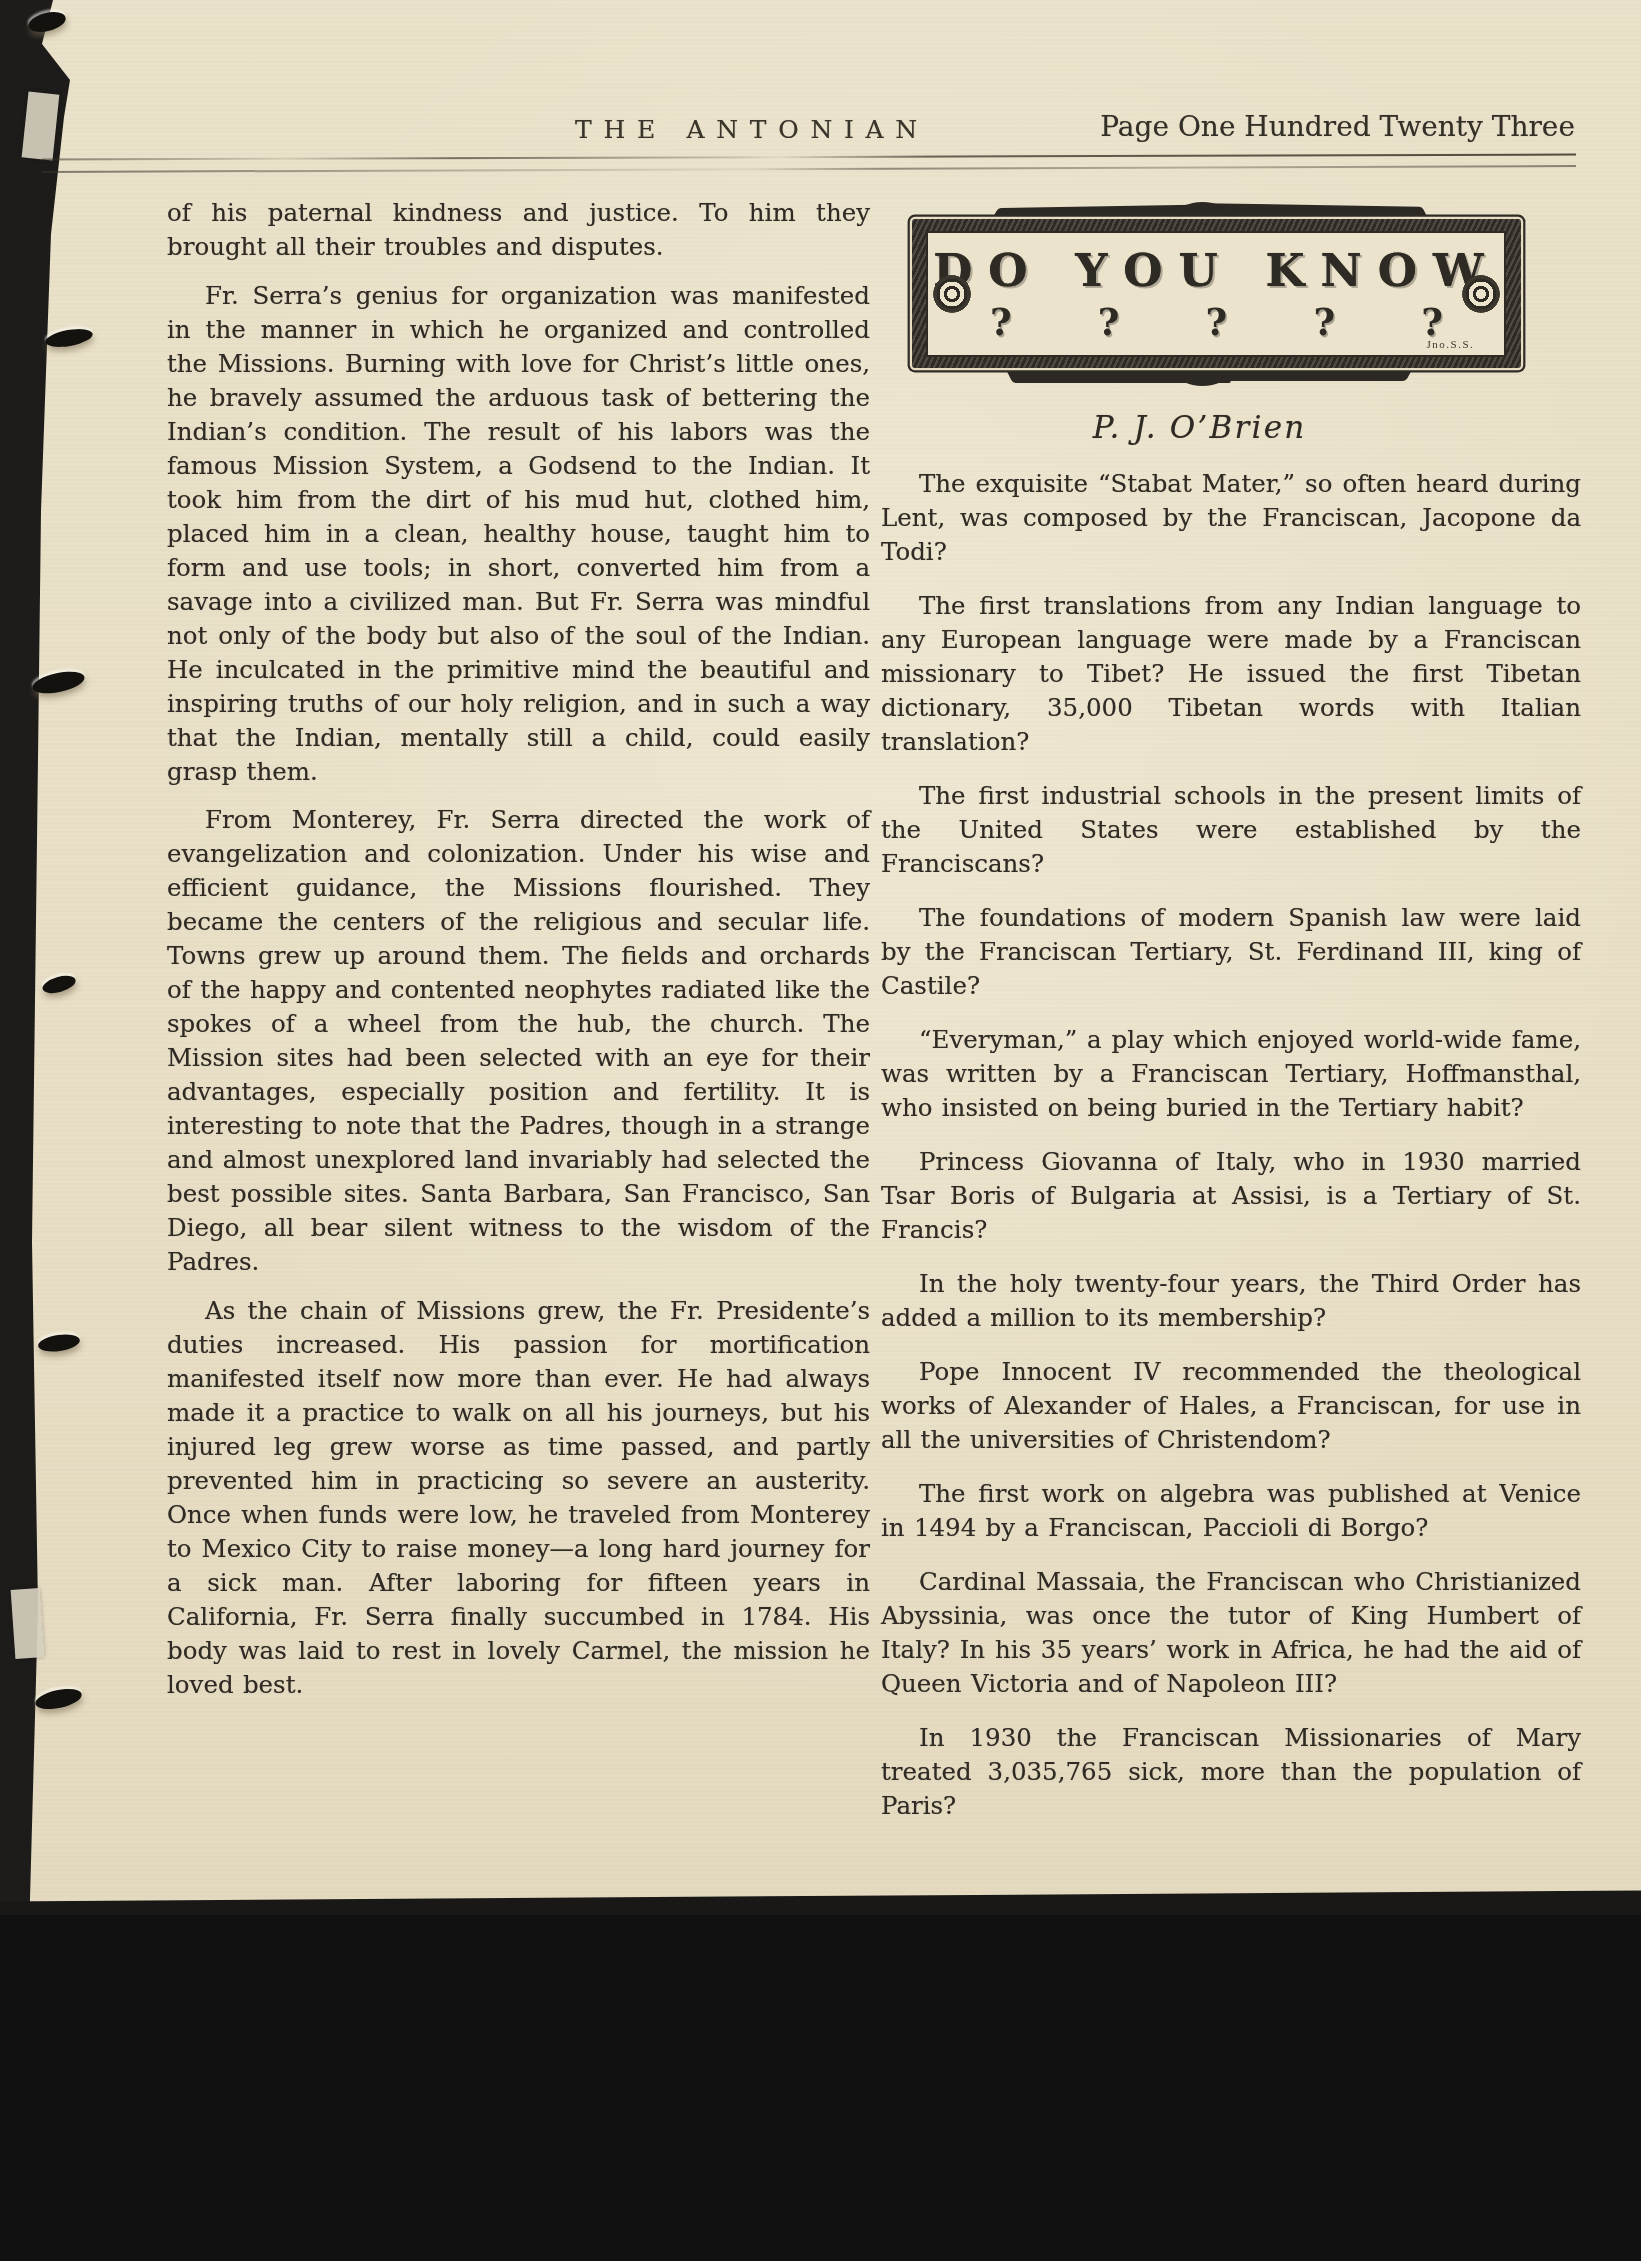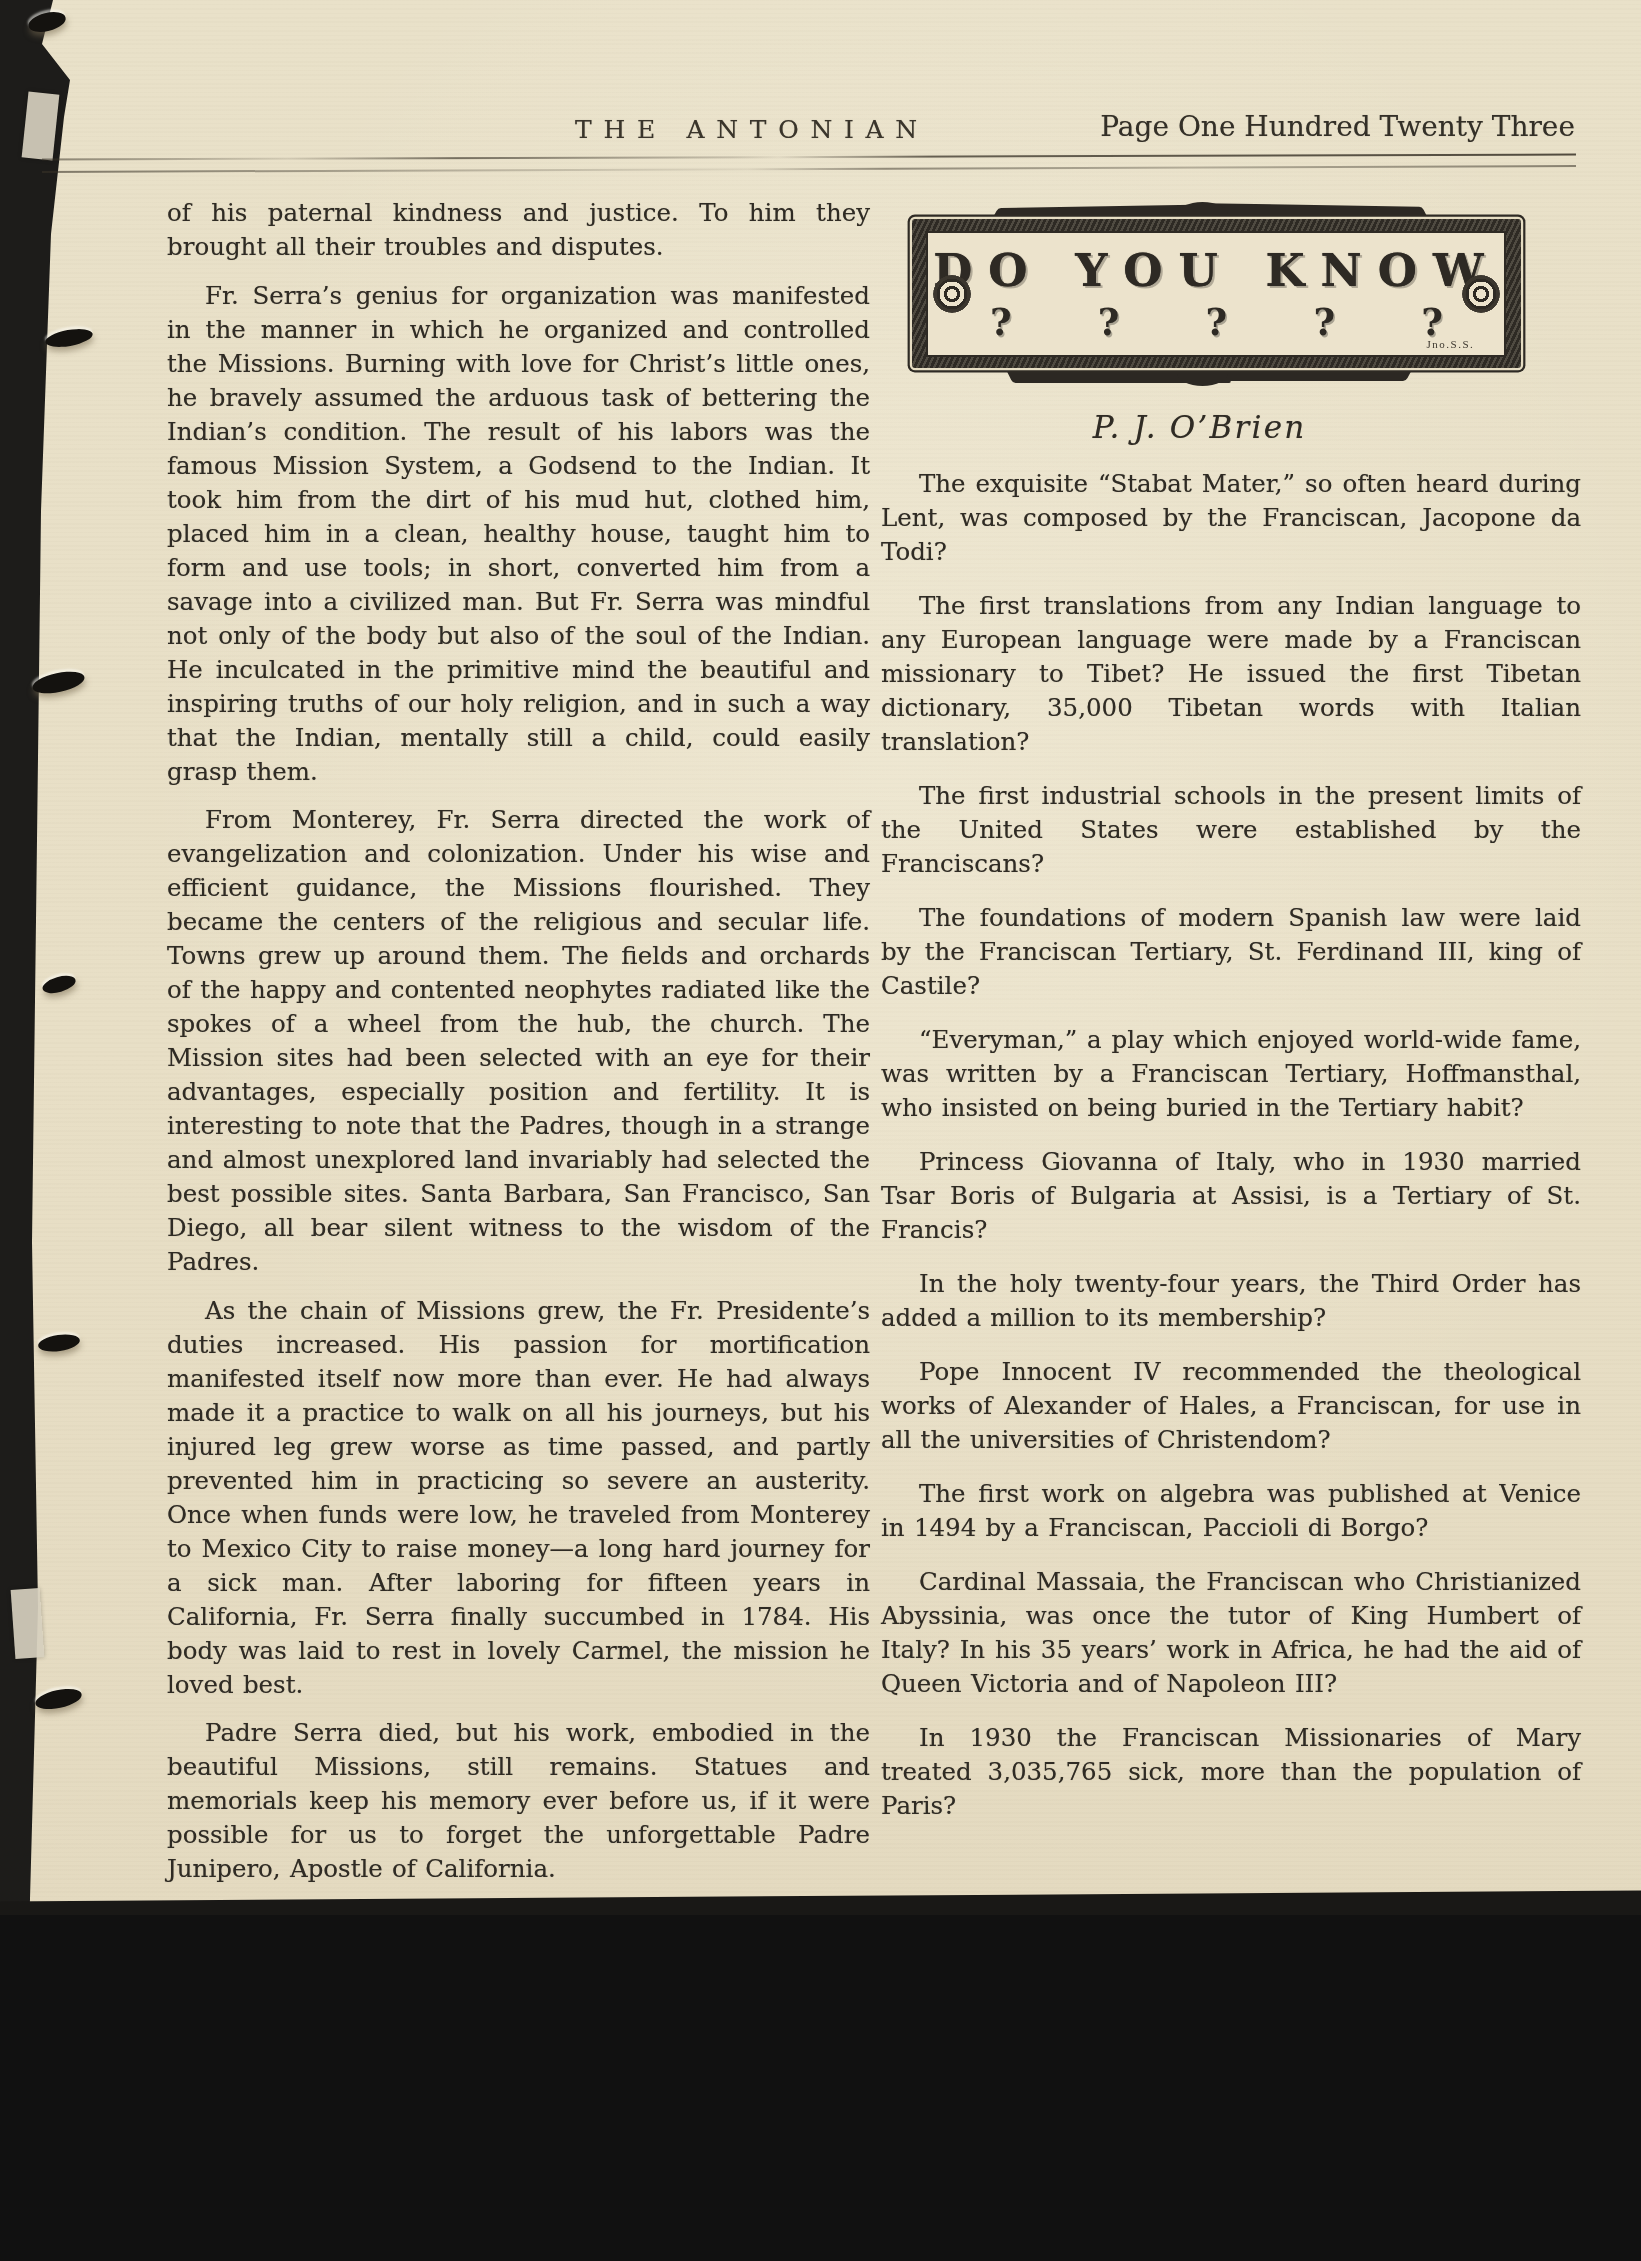--- a/index.html
+++ b/index.html
@@ -134,21 +134,20 @@
   <div class="masthead-title">THE ANTONIAN</div>
   <div class="masthead-page">Page One Hundred Twenty Three</div>
   <div class="rule rule-a"></div>
   <div class="rule rule-b"></div>
 
   <div class="col col-left">
     <p>of his paternal kindness and justice.  To him they brought all their troubles and disputes.</p>
     <p class="indent">Fr. Serra’s genius for organization was manifested in the manner in which he organized and controlled the Missions.  Burning with love for Christ’s little ones, he bravely assumed the arduous task of bettering the Indian’s condition.  The result of his labors was the famous Mission System, a Godsend to the Indian.  It took him from the dirt of his mud hut, clothed him, placed him in a clean, healthy house, taught him to form and use tools; in short, converted him from a savage into a civilized man.  But Fr. Serra was mindful not only of the body but also of the soul of the Indian.  He inculcated in the primitive mind the beautiful and inspiring truths of our holy religion, and in such a way that the Indian, mentally still a child, could easily grasp them.</p>
     <p class="indent">From Monterey, Fr. Serra directed the work of evangelization and colonization.  Under his wise and efficient guidance, the Missions flourished.  They became the centers of the religious and secular life.  Towns grew up around them.  The fields and orchards of the happy and contented neophytes radiated like the spokes of a wheel from the hub, the church.  The Mission sites had been selected with an eye for their advantages, especially position and fertility.  It is interesting to note that the Padres, though in a strange and almost unexplored land invariably had selected the best possible sites.  Santa Barbara, San Francisco, San Diego, all bear silent witness to the wisdom of the Padres.</p>
     <p class="indent">As the chain of Missions grew, the Fr. Presidente’s duties increased.  His passion for mortification manifested itself now more than ever.  He had always made it a practice to walk on all his journeys, but his injured leg grew worse as time passed, and partly prevented him in practicing so severe an austerity.  Once when funds were low, he traveled from Monterey to Mexico City to raise money—a long hard journey for a sick man.  After laboring for fifteen years in California, Fr. Serra finally succumbed in 1784.  His body was laid to rest in lovely Carmel, the mission he loved best.</p>
-    <p class="indent">Padre Serra died, but his work, embodied in the beautiful Missions, still remains.  Statues and memorials keep his memory ever before us, if it were possible for us to forget the unforgettable Padre Junipero, Apostle of California.</p>
   </div>
 
   <div class="col col-right">
 
     <div class="banner">
       <div class="ribbon ribbon-tl"></div>
       <div class="ribbon ribbon-tr"></div>
       <div class="ribbon ribbon-bl"></div>
       <div class="ribbon ribbon-br"></div>
       <div class="curlknob-t"></div>

